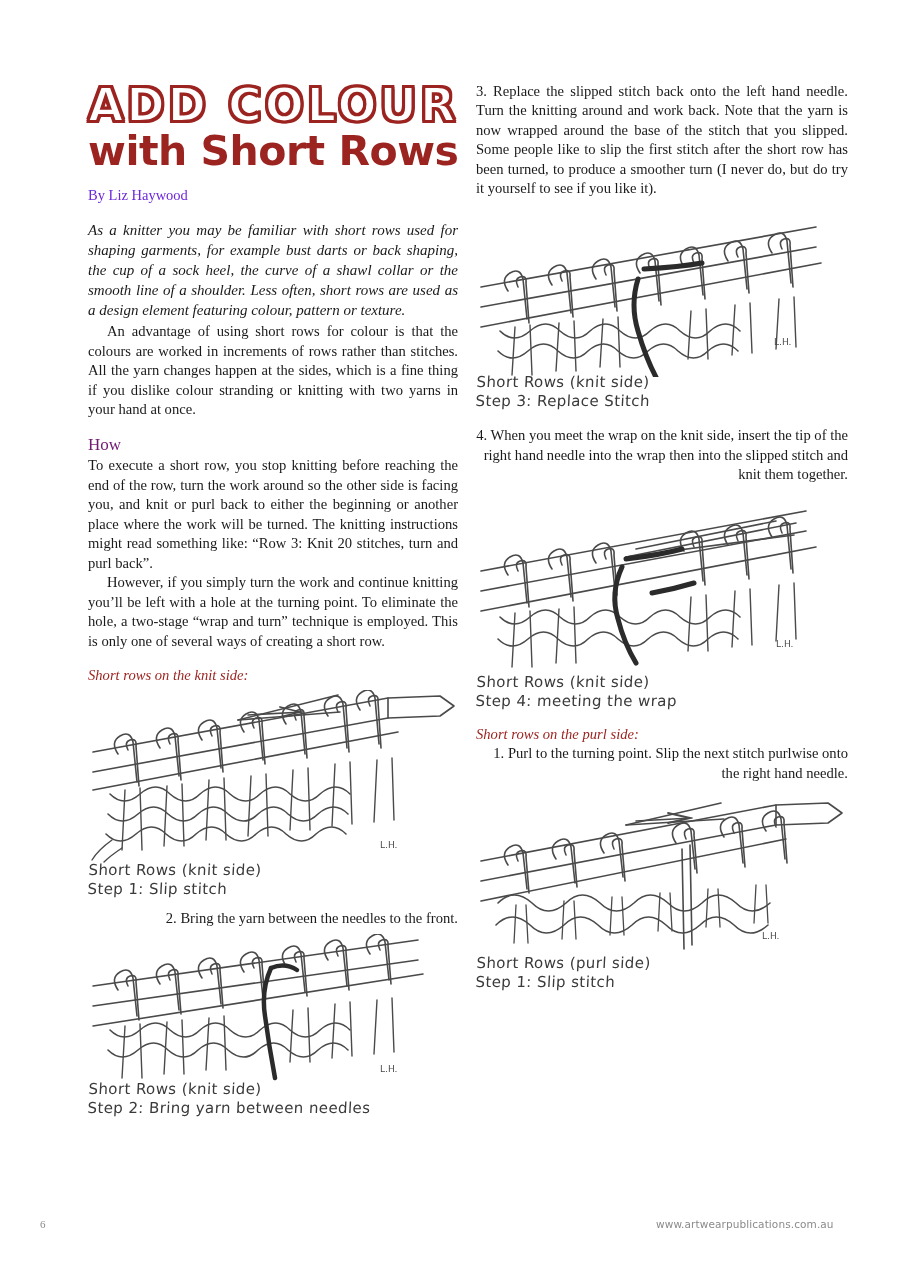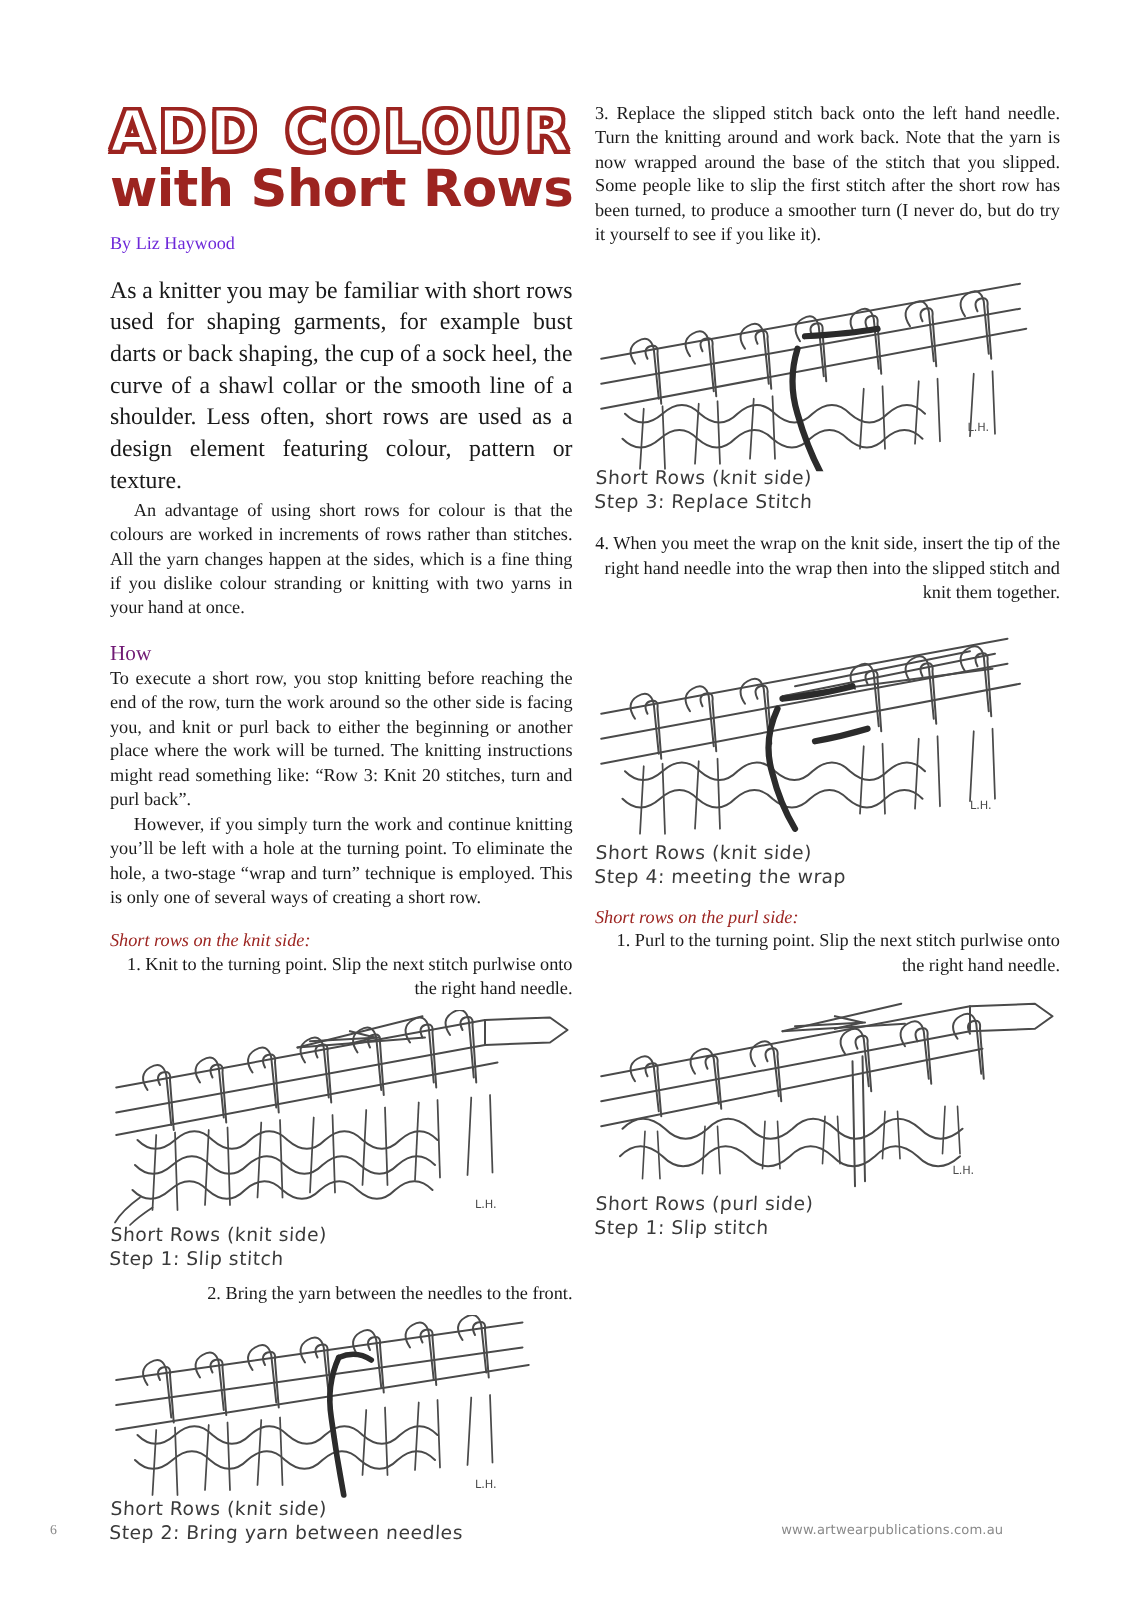--- a/index.html
+++ b/index.html
@@ -70,21 +70,22 @@
   
   p.body {
     font-size: 14.6px;
     line-height: 1.335;
     text-align: justify;
     margin: 0;
     hyphens: none;
   }
   p.body.indent { text-indent: 1.3em; }
   p.intro {
-    font-size: 19px;
+    font-style: italic;
+    font-size: 15px;
     line-height: 1.335;
     text-align: justify;
     margin: 0 0 0 0;
   }
   p.left-ragged { text-align: right; }
 
   h2.section {
     font-family: Liberation Serif, serif;
     font-size: 17px;
     font-weight: 400;
@@ -127,21 +128,21 @@
   .folio {
     position: absolute;
     left: 40px;
     top: 1218px;
     font-family: "Liberation Serif", serif;
     font-size: 11px;
     color: #8a8a8a;
   }
   .website {
     position: absolute;
-    left: 625px;
+    left: 656px;
     top: 1218px;
     font-family: "DejaVu Sans", sans-serif;
     font-size: 10.5px;
     color: #8a8a8a;
     letter-spacing: 0.1px;
   }
 </style>
 </head>
 <body>
 
@@ -158,21 +159,20 @@
 
     <p class="body indent" style="margin-top:2px;">An advantage of using short rows for colour is that the colours are worked in increments of rows rather than stitches. All the yarn changes happen at the sides, which is a fine thing if you dislike colour stranding or knitting with two yarns in your hand at once.</p>
 
     <h2 class="section">How</h2>
     <p class="body">To execute a short row, you stop knitting before reaching the end of the row, turn the work around so the other side is facing you, and knit or purl back to either the beginning or another place where the work will be turned. The knitting instructions might read something like: “Row 3: Knit 20 stitches, turn and purl back”.</p>
     <p class="body indent">However, if you simply turn the work and continue knitting you’ll be left with a hole at the turning point. To eliminate the hole, a two-stage “wrap and turn” technique is employed. This is only one of several ways of creating a short row.</p>
 
     <div class="gap-md"></div>
 
     <h3 class="subhead">Short rows on the knit side:</h3>
-    <p class="body left-ragged">1. Knit to the turning point. Slip the next stitch purlwise onto the right hand needle.</p>
 
     <div class="illus">
       <svg viewBox="0 0 370 175" xmlns="http://www.w3.org/2000/svg">
         <g fill="none" stroke="#4a4a4a" stroke-width="1.6" stroke-linecap="round" stroke-linejoin="round">
 
           <path d="M5 62 L300 8"></path>
           <path d="M5 82 L300 28"></path>
           <path d="M300 8 L352 6 L366 16 L352 26 L300 28 Z"></path>
 
           <path d="M5 100 L310 42"></path>

